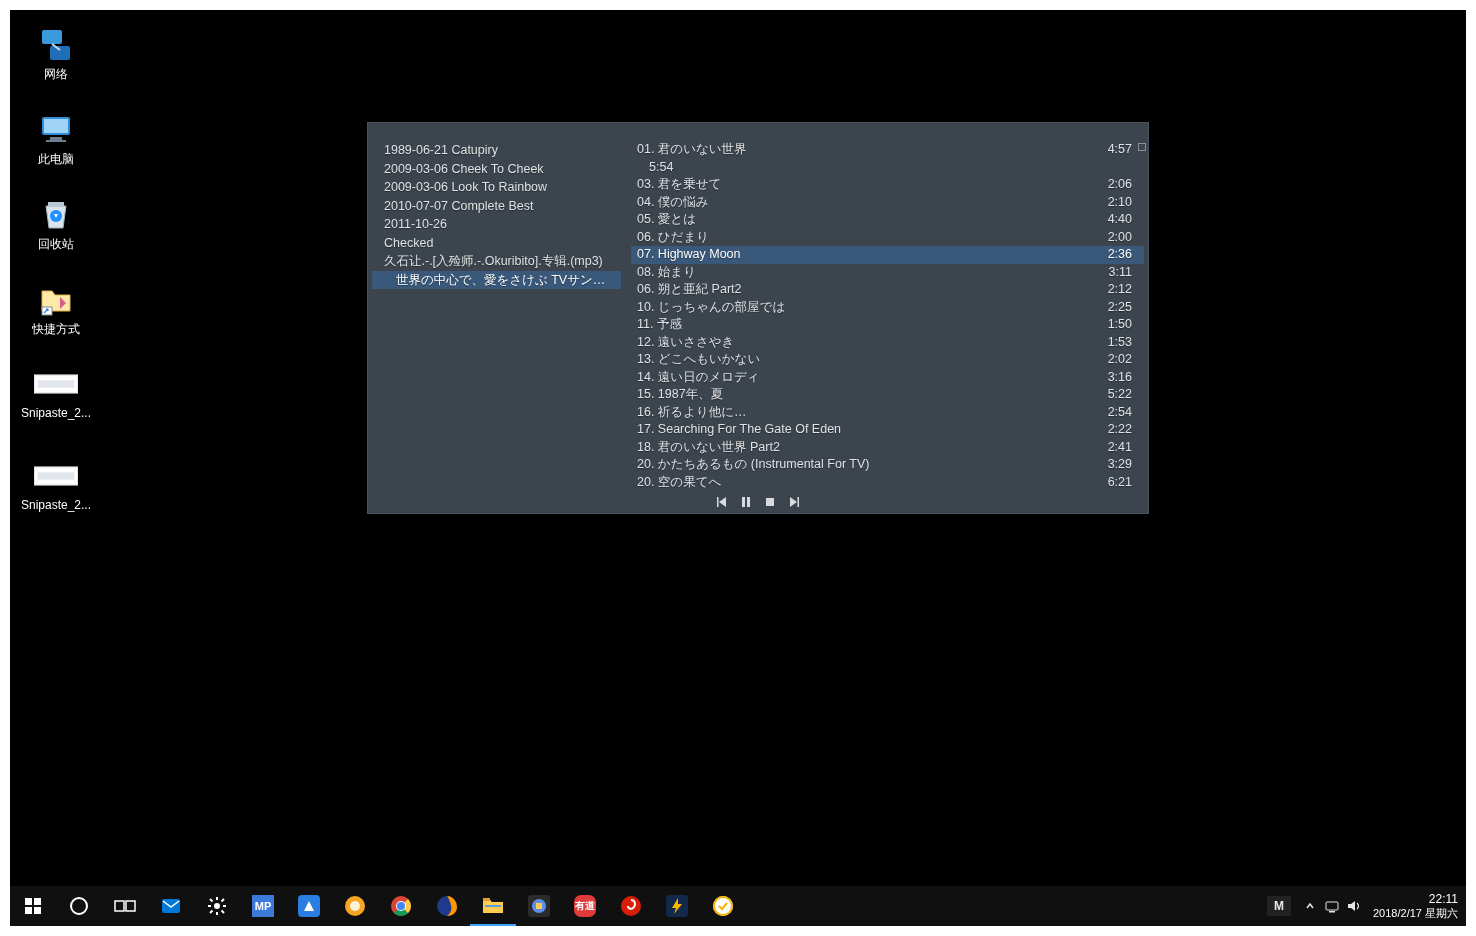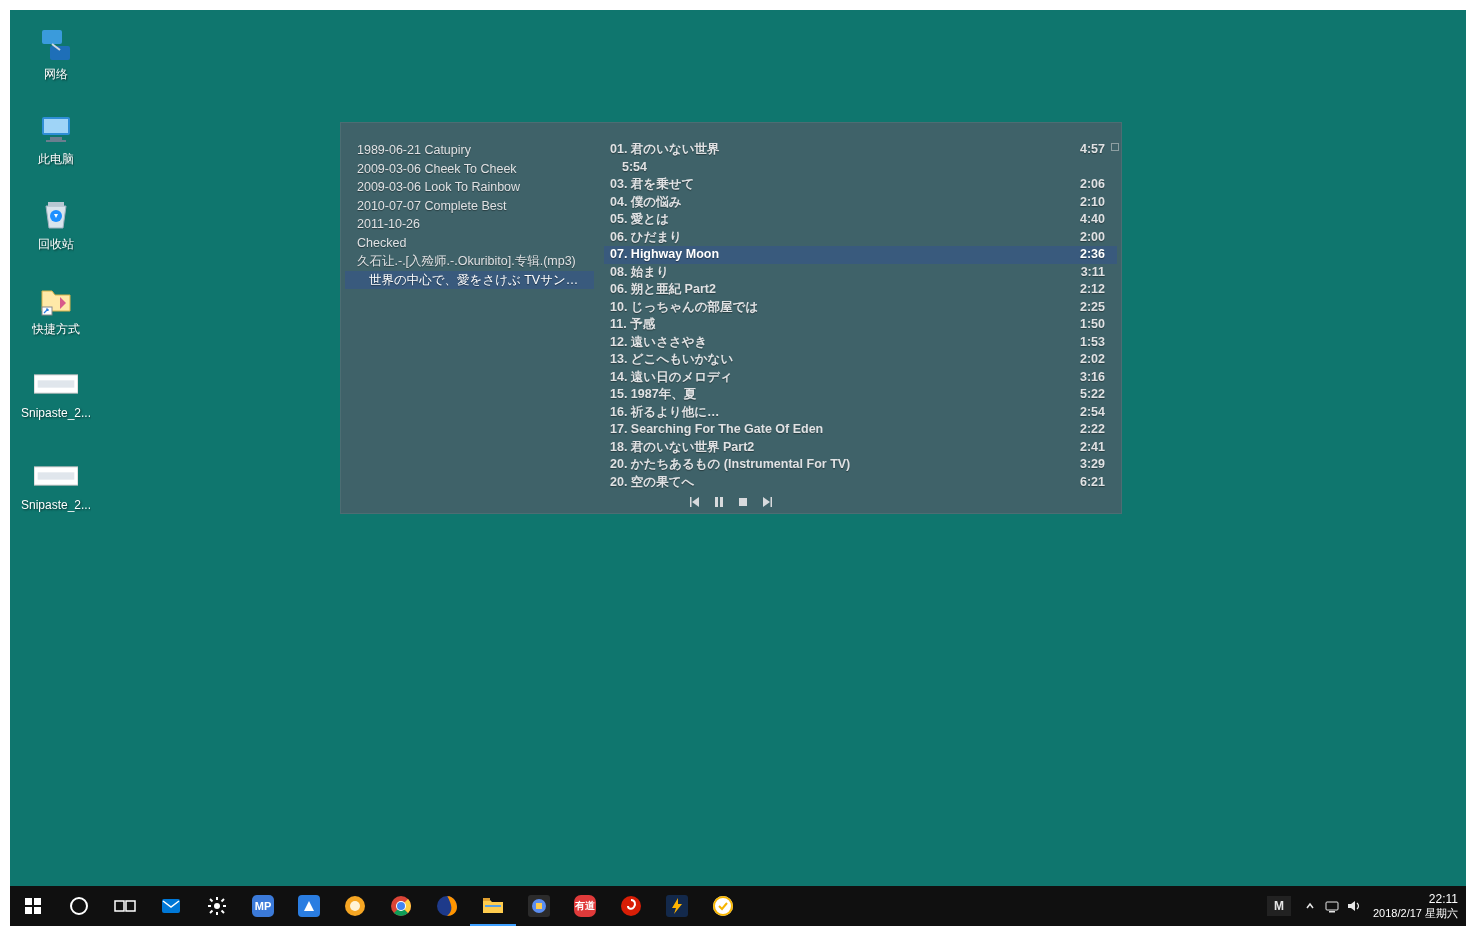--- a/index.html
+++ b/index.html
@@ -7,21 +7,21 @@
     width: 1476px;
     height: 936px;
     background: #fff;
     overflow: hidden;
     position: relative;
   }
   .desktop {
     position: absolute;
     left: 10px; top: 10px;
     width: 1456px; height: 916px;
-    background: #0f766e;
+    background: #000000;
     overflow: hidden;
   }
 
   
   .desktop-icons {
     position: absolute;
     top: 8px; left: 8px;
     display: flex;
     flex-direction: column;
   }
@@ -45,21 +45,21 @@
     text-align: center;
     white-space: nowrap;
     overflow: hidden;
     text-overflow: ellipsis;
     max-width: 74px;
   }
 
   
   .player {
     position: absolute;
-    left: 330px; top: 112px;
+    left: 357px; top: 112px;
     width: 782px; height: 392px;
     background: rgba(80,92,104,.75);
     border: 1px solid rgba(255,255,255,.07);
     color: #e0e2e4;
     font-size: 12.5px;
     text-shadow: 0 1px 1px rgba(0,0,0,.4);
     display: flex;
     flex-direction: column;
   }
   .player-body {
@@ -85,21 +85,20 @@
   .album-item.selected {
     background: rgba(56,90,128,.9);
     color: #fff;
     margin-left:-12px;
     padding-left:24px;
   }
   .track-col {
     flex: 1;
     overflow: hidden;
     padding: 4px 4px 0 8px;
-    font-weight: bold;
   }
   .track-row {
     display: flex;
     justify-content: space-between;
     align-items: center;
     padding: 0 4px 0 6px;
     line-height: 17.5px;
     cursor: pointer;
   }
   .track-row.selected {
@@ -397,21 +396,21 @@
                 <line x1="3" y1="3" x2="5.5" y2="5.5"></line>
                 <line x1="14.5" y1="14.5" x2="17" y2="17"></line>
                 <line x1="3" y1="17" x2="5.5" y2="14.5"></line>
                 <line x1="14.5" y1="5.5" x2="17" y2="3"></line>
               </g>
             </svg>
           </div>
         </div>
         <div class="tb-item">
           <div class="tico">
-            <div style="width:22px;height:22px;background:#3b7ad9;color:#fff;font-size:11px;font-weight:bold;display:flex;align-items:center;justify-content:center;border-radius:5px;">MP</div>
+            <div style="width:22px;height:22px;background:#3b7ad9;color:#fff;font-size:11px;font-weight:bold;display:flex;align-items:center;justify-content:center;border-radius:0;">MP</div>
           </div>
         </div>
         <div class="tb-item">
           <div class="tico">
             <svg width="22" height="22">
               <rect width="22" height="22" rx="4" fill="#2a7de1"></rect>
               <path d="M6 16 L11 6 L16 16" fill="#fff"></path>
             </svg>
           </div>
         </div>

